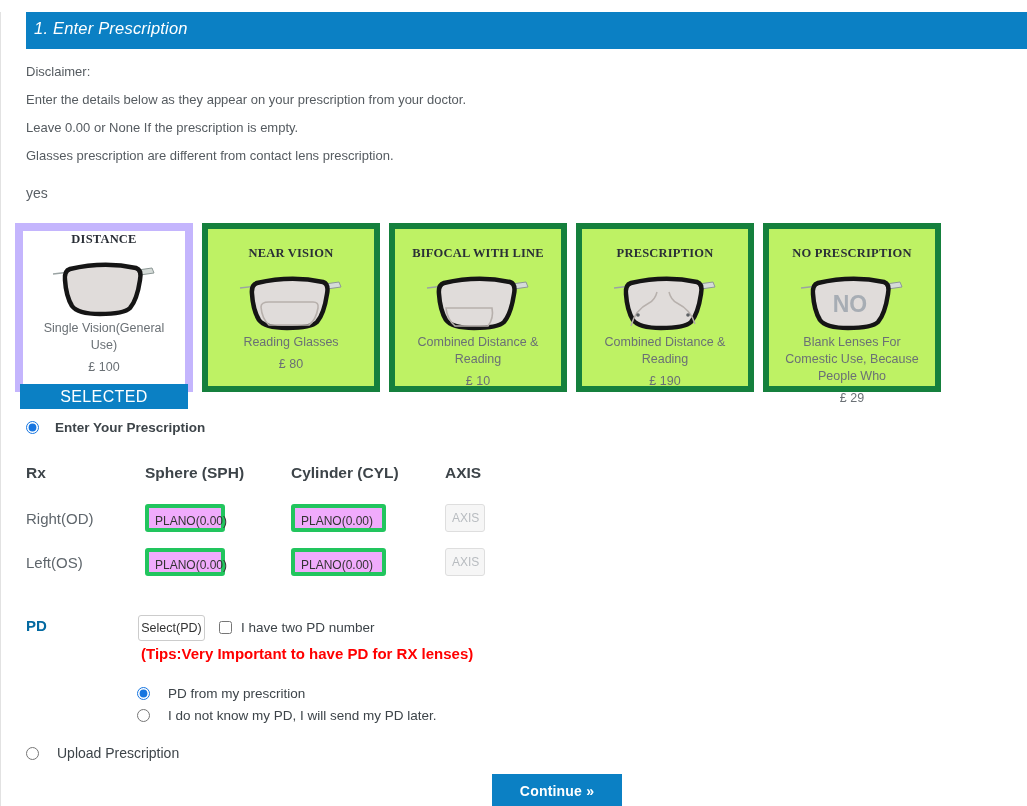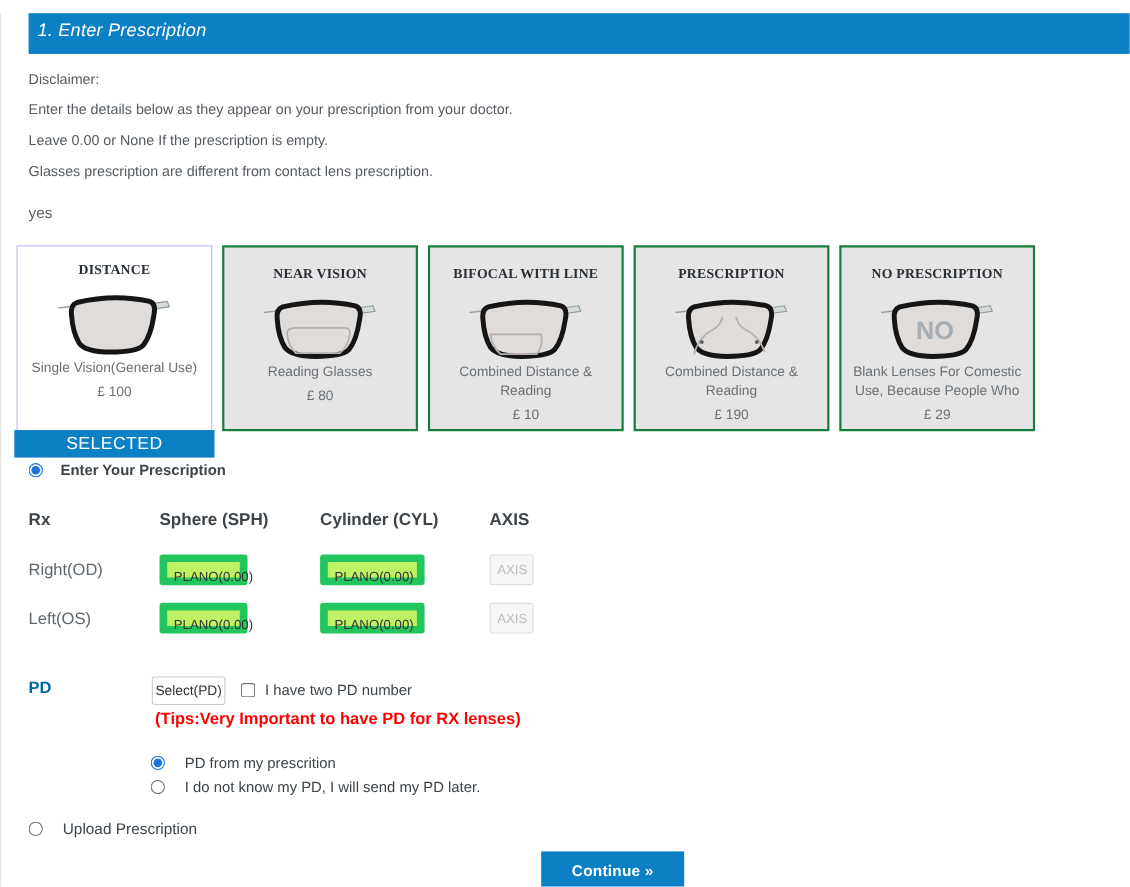--- a/index.html
+++ b/index.html
@@ -61,32 +61,32 @@
   .cards {
     position: absolute;
     left: 14px; top: 211px;
     width: 1000px;
     display: flex;
     gap: 9px;
   }
   .card {
     position: relative;
     width: 178px;
-    background: #e5e5e5;
-    border: 2px solid #15803d;
+    background: #bef264;
+    border: 6px solid #15803d;
     height: 169px;
     padding-top: 17px;
     text-align: center;
     cursor: pointer;
   }
   .card.selected {
     background: #ffffff;
-    border: 1px solid #c4b5fd;
+    border: 8px solid #c4b5fd;
     height: 169px;
-    padding-top: 14px;
+    padding-top: 1px;
   }
   .card-title {
     font-size: 12.5px;
     font-weight: bold;
     color: #2a2f36;
     letter-spacing: .2px;
     font-family: "Liberation Serif", serif;
     font-weight: 700;
   }
   .card-lens {
@@ -157,23 +157,23 @@
     font-weight: bold;
     color: #3d4449;
   }
   .rx-row .rowlabel {
     font-size: 15px;
     color: #5f666c;
     line-height: 30px;
   }
   .sel-box {
     height: 28px;
-    border: 7px solid #22c55e;
+    border: 4px solid #22c55e;
     border-radius: 3px;
-    background: #bef264;
+    background: #f0abfc;
     font-size: 12px;
     color: #333;
     font-family: "Liberation Sans", sans-serif;
     padding: 0 6px;
     line-height: 26px;
     display: inline-block;
     cursor: pointer;
     white-space: nowrap;
   }
   .sel-sph  { width: 80px; }

